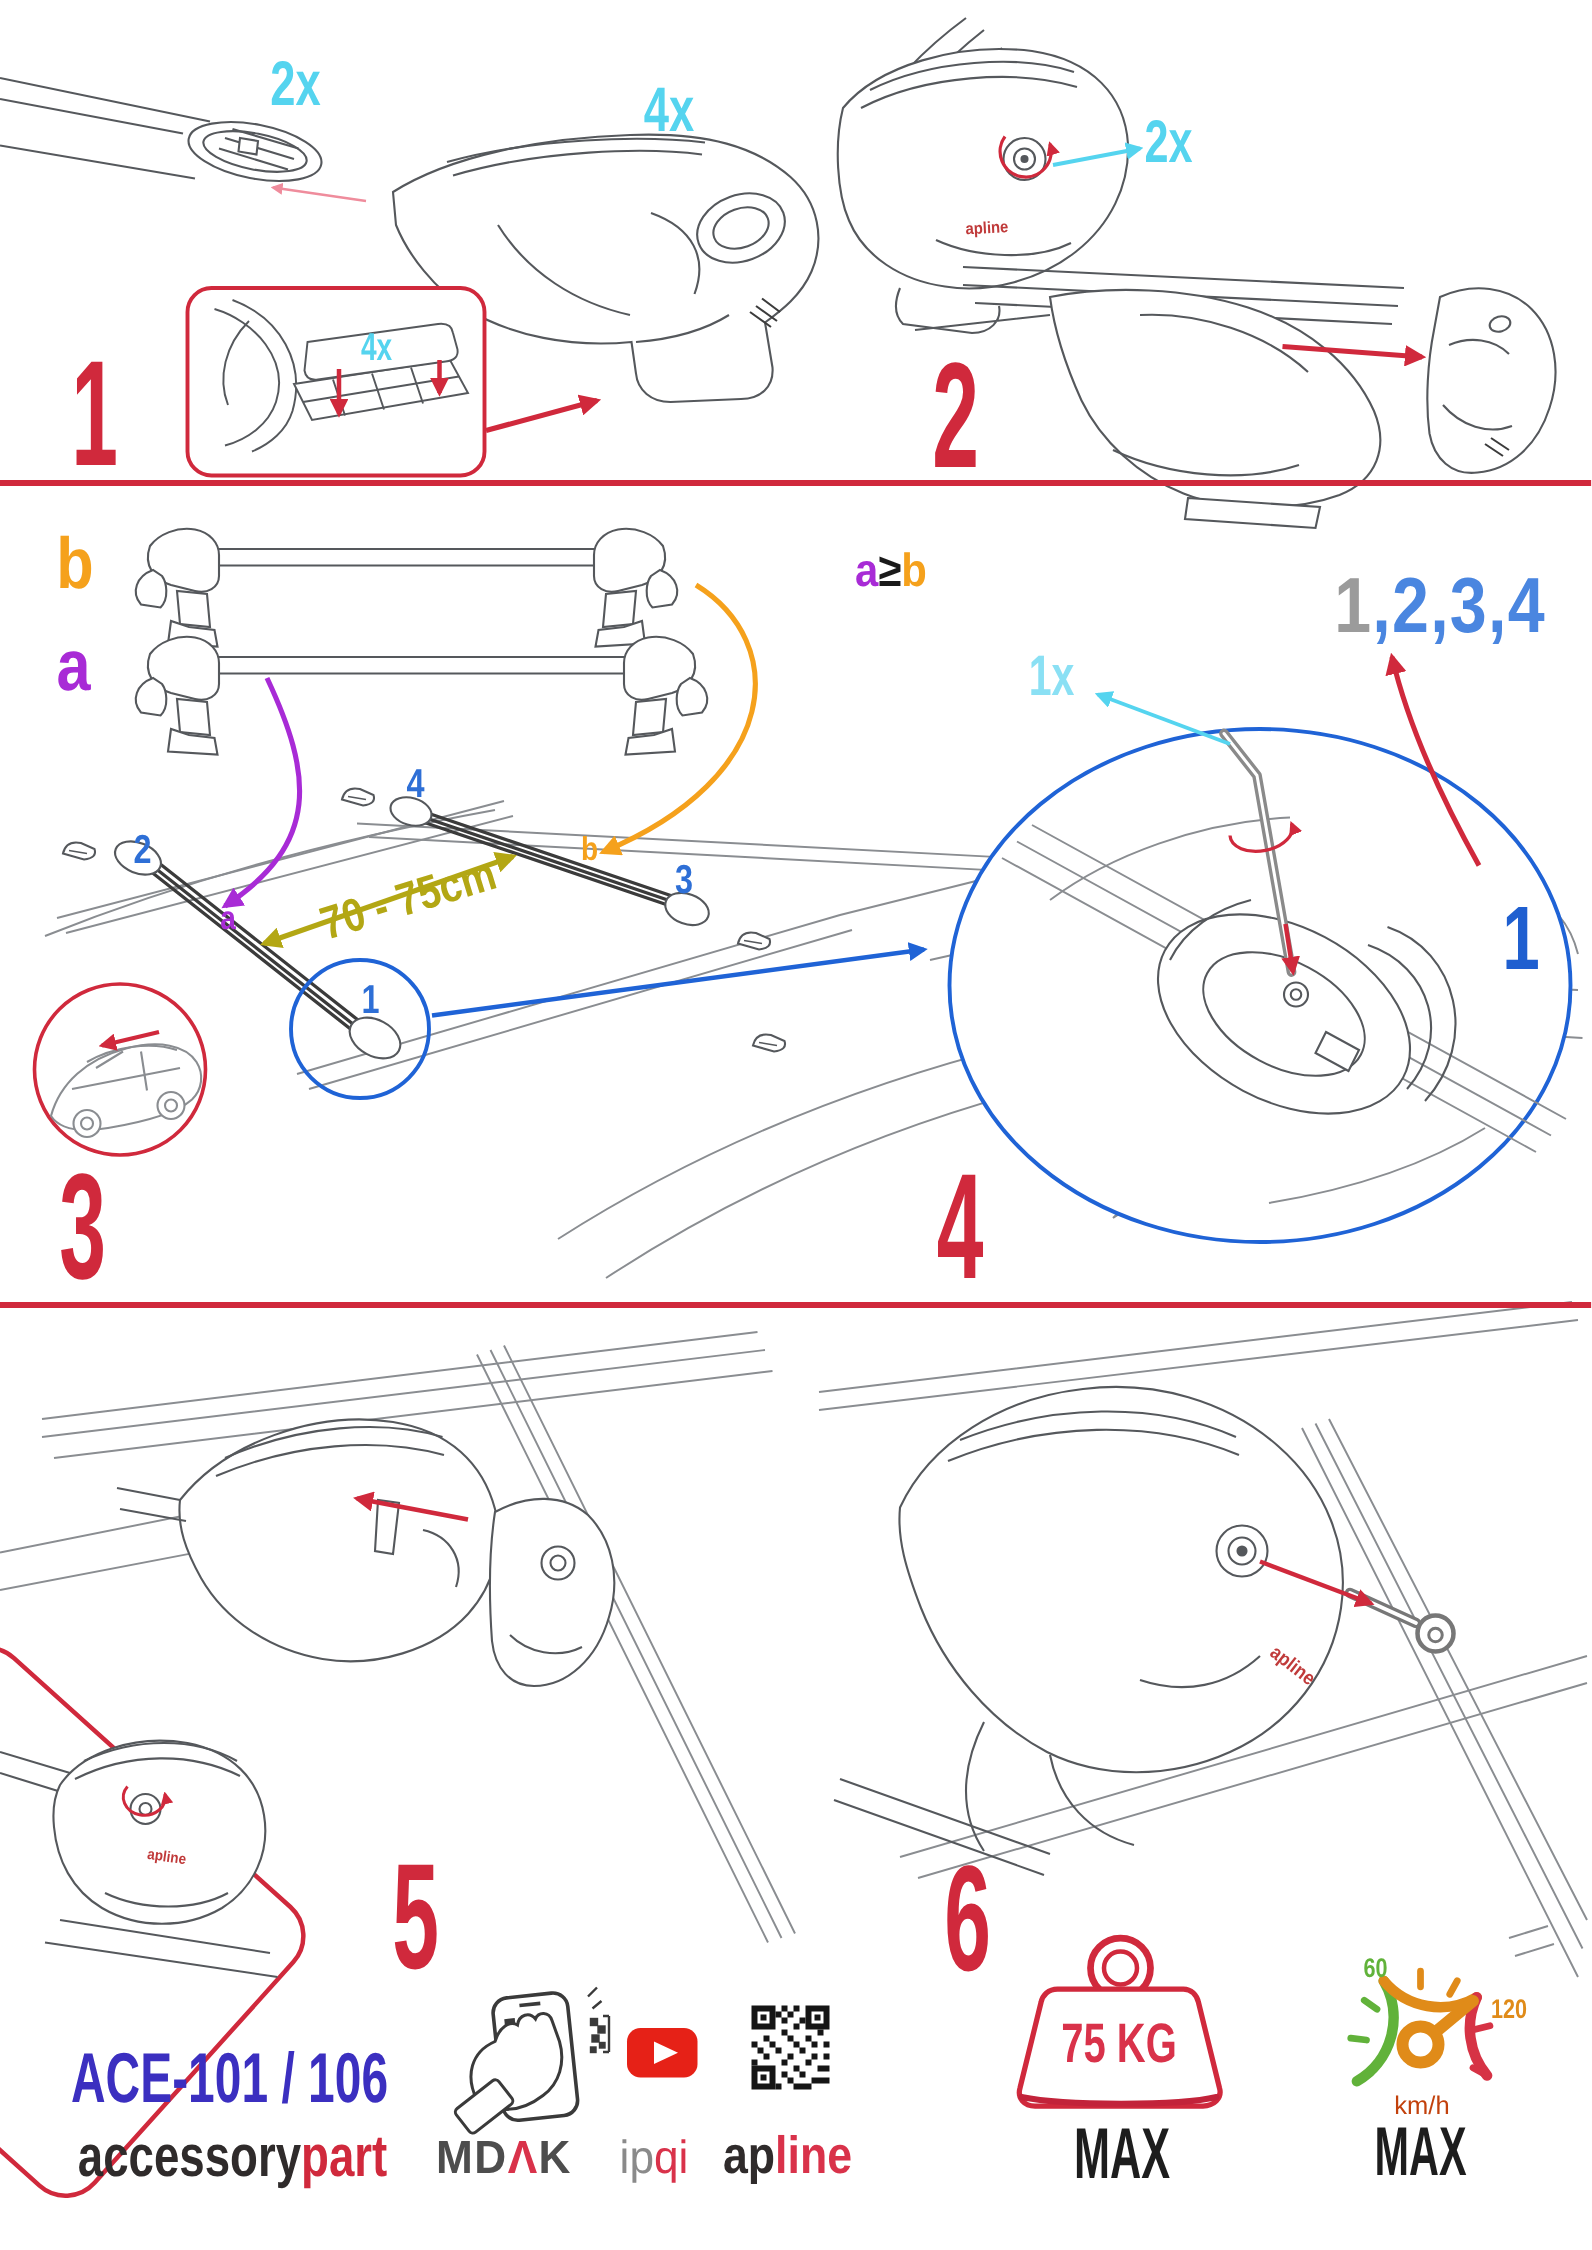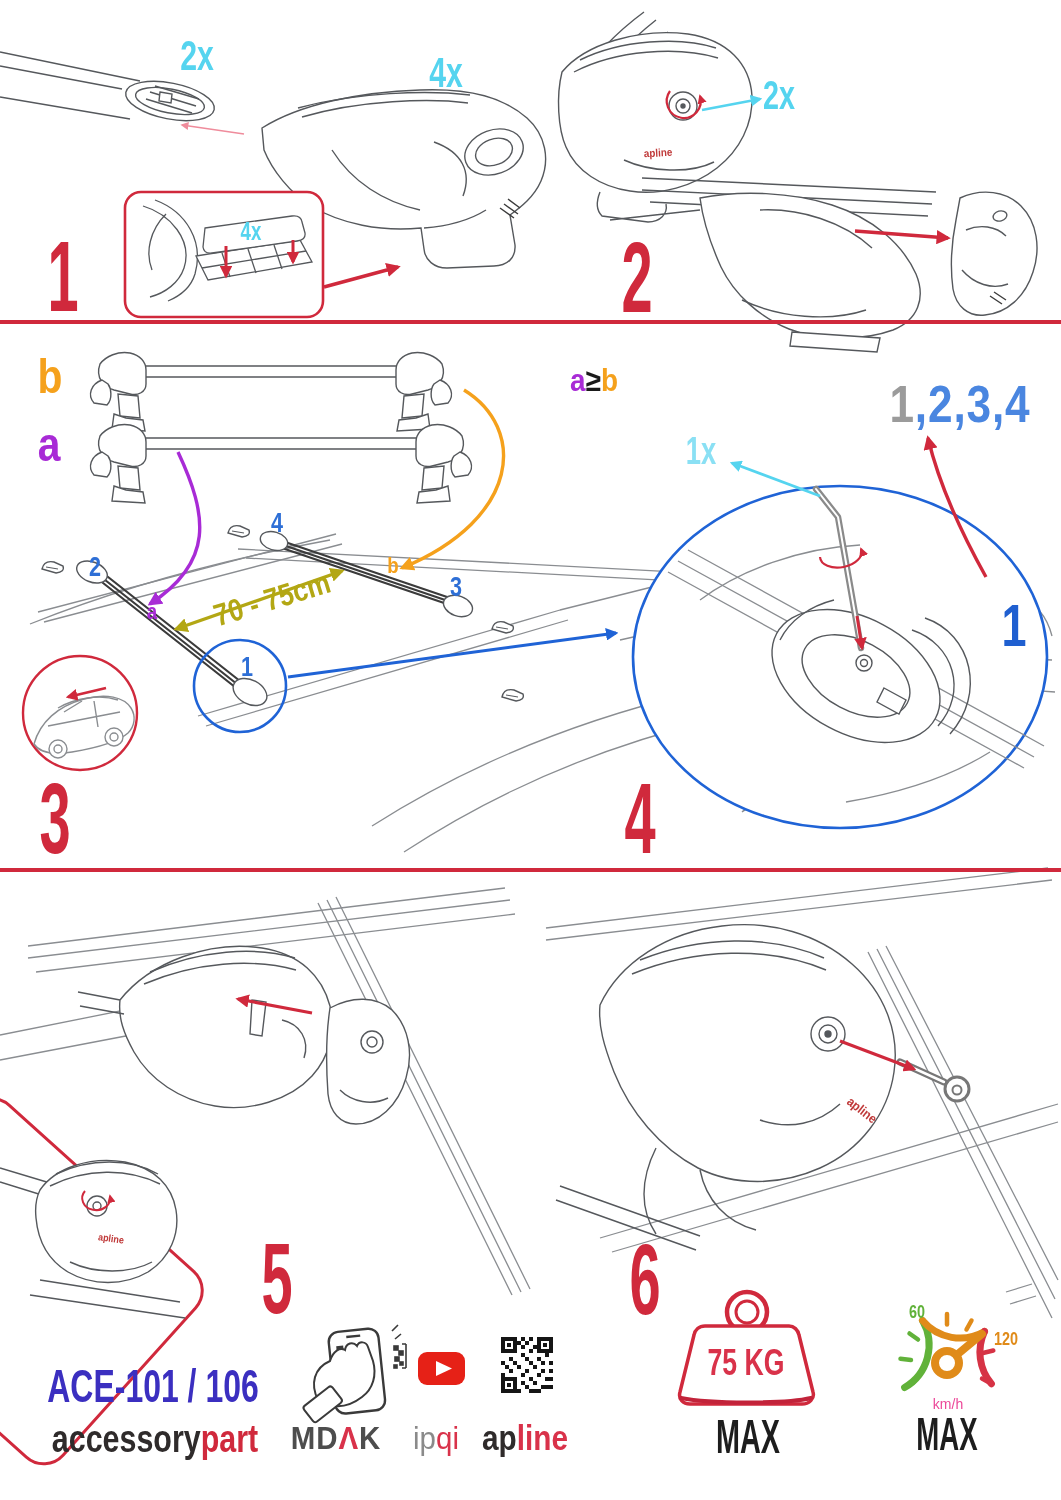--- a/index.html
+++ b/index.html
@@ -366,16 +366,16 @@
   <div class="t" style="left:155px;top:1438px;font-size:39px;--sx:.78"><span class="mono-ink">accessory</span><span style="color:#d0293c">part</span></div>
   <div class="t" style="left:336px;top:1438px;font-size:31px;letter-spacing:1px;--sx:.95;color:#4d4d4d"><span>MD</span><span style="color:#d9324a">Λ</span><span>K</span></div>
   <div class="t" style="left:436px;top:1438px;font-size:31px;font-weight:400;--sx:.95"><span style="color:#8a8a8a">ip</span><span style="color:#d9324a">qi</span></div>
   <div class="t" style="left:525px;top:1437px;font-size:35px;--sx:.85"><span class="mono-ink">ap</span><span style="color:#d9324a">line</span></div>
 
   <div class="t" style="left:746px;top:1362px;font-size:37px;color:#d9324a;--sx:.72">75 KG</div>
   <div class="t" style="left:748px;top:1437px;font-size:48px;color:#1d1d1d;--sx:.6">MAX</div>
 
   <div class="t" style="left:917px;top:1312px;font-size:18px;color:#61b23a;--sx:.8">60</div>
   <div class="t" style="left:1006px;top:1339px;font-size:18px;color:#e08b19;--sx:.8">120</div>
-  <div class="t" style="left:948px;top:1404px;font-size:14px;font-weight:400;color:#ec4899">km/h</div>
+  <div class="t" style="left:948px;top:1404px;font-size:17px;font-weight:400;color:#c2410c">km/h</div>
   <div class="t" style="left:947px;top:1434px;font-size:46px;color:#1d1d1d;--sx:.6">MAX</div>
 
 </div>
 
 </body></html>

